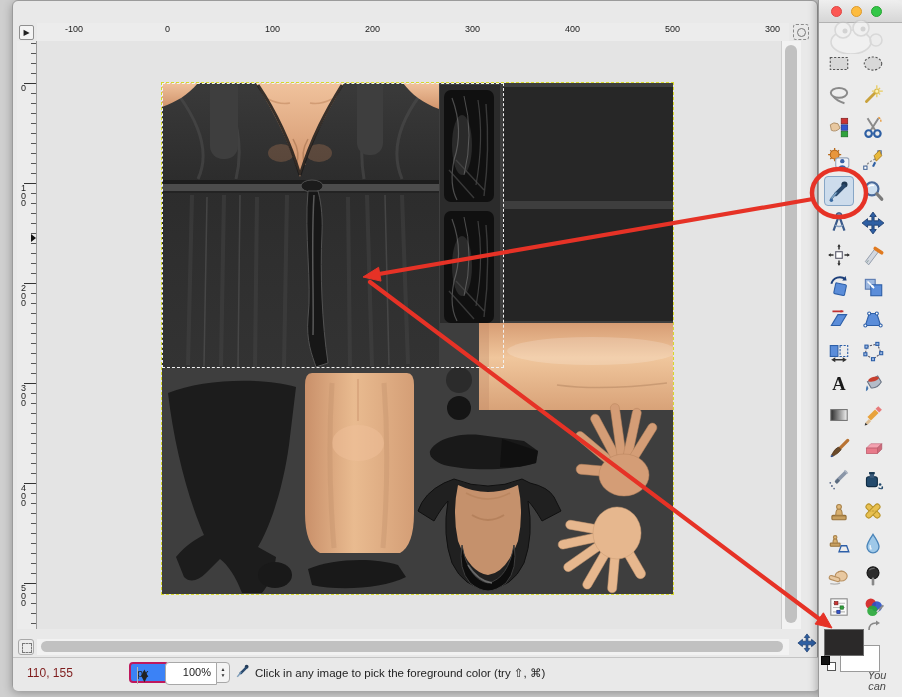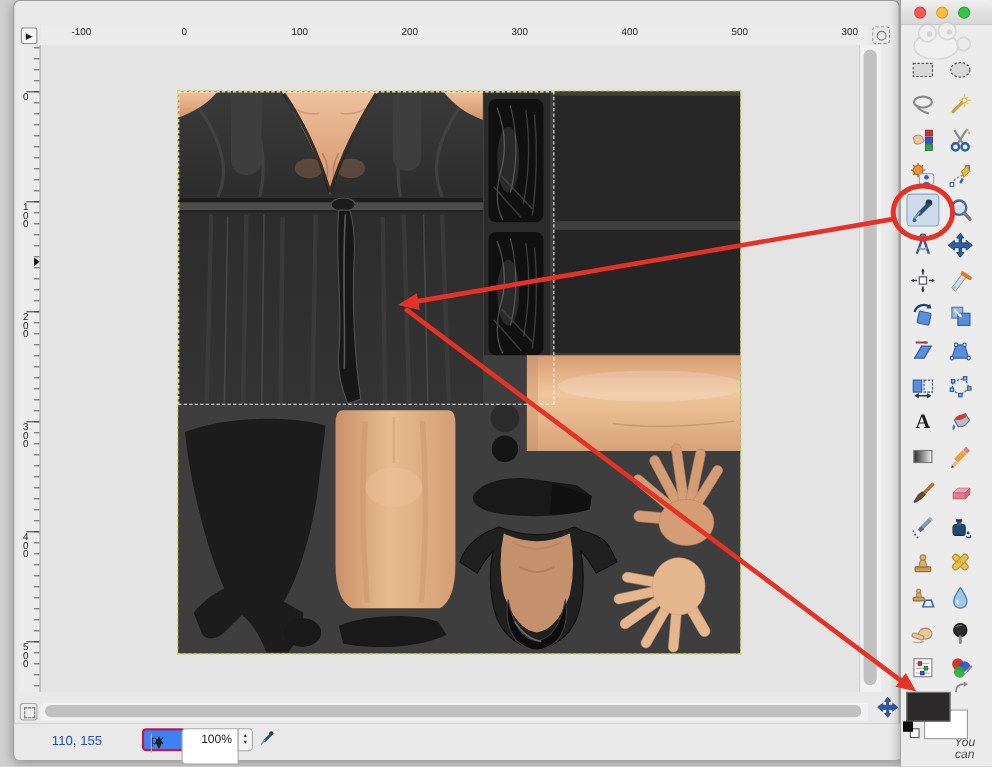--- a/index.html
+++ b/index.html
@@ -40,25 +40,25 @@
   
   .v-scroll{left:768px;top:40px;width:20px;height:588px;background:#f2f2f2;border-left:1px solid #cfcfcf;box-sizing:border-box;}
   .v-scroll .thumb{position:absolute;left:3px;top:4px;width:12px;height:578px;background:#c1c1c1;border-radius:7px;}
   .h-scroll{left:24px;top:638px;width:752px;height:16px;background:#f2f2f2;}
   .h-scroll .thumb{position:absolute;left:4px;top:2px;height:11px;width:742px;background:#c1c1c1;border-radius:6px;}
   .qmask-btn{left:5px;top:638px;width:16px;height:16px;background:#ececec;border:1px solid #a8a8a8;border-radius:3px;box-sizing:border-box;}
   .qmask-btn i{position:absolute;left:3px;top:3px;width:8px;height:8px;border:1px dashed #777;}
   .nav-btn{left:784px;top:632px;width:20px;height:20px;}
   
   .statusbar{left:0;top:656px;width:806px;height:33px;border-top:1px solid #c4c4c4;background:#e9e9e9;border-radius:0 0 5px 5px;}
-  .pos-label{position:absolute;left:14px;top:8px;width:86px;text-align:center;font-size:12px;color:#1d4ed8;}
+  .pos-label{position:absolute;left:14px;top:8px;width:86px;text-align:left;font-size:12px;color:#7f1d1d;}
   .unit-btn{position:absolute;left:116px;top:4px;width:40px;height:21px;background:#3b82f6;border:2px solid #be185d;border-radius:4px;box-sizing:border-box;}
   .unit-btn span{position:absolute;left:6px;top:3px;font-size:11px;color:#222;}
   .spin{position:absolute;top:0;right:0;width:13px;height:100%;border-left:1px solid #b5b5b5;display:flex;flex-direction:column;align-items:center;justify-content:center;font-size:5px;color:#333;line-height:5.5px;}
-  .zoom-entry{position:absolute;left:152px;top:4px;width:52px;height:33px;background:#fff;border:1px solid #a8a8a8;border-radius:4px 0 0 4px;box-sizing:border-box;}
+  .zoom-entry{position:absolute;left:152px;top:4px;width:52px;height:23px;background:#fff;border:1px solid #a8a8a8;border-radius:4px 0 0 4px;box-sizing:border-box;}
   .zoom-entry span{position:absolute;right:5px;top:3px;font-size:11px;color:#222;}
   .zoom-spin{position:absolute;left:203px;top:4px;width:14px;height:21px;background:#f4f4f4;border:1px solid #a8a8a8;border-radius:0 4px 4px 0;box-sizing:border-box;display:flex;flex-direction:column;align-items:center;justify-content:center;font-size:5px;color:#333;line-height:5.5px;}
   .status-msg{position:absolute;left:242px;top:8px;font-size:11.5px;color:#1e1e1e;white-space:nowrap;}
   .status-picker-icon{position:absolute;left:222px;top:5px;}
   
   #toolbox{left:818px;top:0;width:84px;height:697px;background:#ececec;border-left:1px solid #9b9b9b;
     box-shadow:-2px 0 8px rgba(0,0,0,.25);box-sizing:border-box;}
   #toolbox .titlebar{border-radius:0 6px 0 0;}
   .wilber{position:absolute;left:2px;top:20px;opacity:.55;}
   .tool{position:absolute;width:30px;height:30px;display:flex;align-items:center;justify-content:center;border-radius:4px;}
@@ -273,20 +273,21 @@
       <span>100%</span>
     </span>
     <span class="zoom-spin">▲<br>▼</span>
     <span class="status-picker-icon">
       <svg width="16" height="16" viewBox="0 0 22 22">
           <circle cx="16" cy="5" r="2.6" fill="#223a55"></circle>
           <path d="M15.5,6.5 L8,14" stroke="#2a4a6e" stroke-width="3.4" stroke-linecap="round"></path>
           <path d="M9,13 L4,19 L3,18.5 L8,12 Z" fill="#8ab0d6" stroke="#49708f" stroke-width="0.6"></path>
         </svg>
     </span>
+    <span class="status-msg">Click in any image to pick the foreground color (try ⇧, ⌘)</span>
   </div>
 </div>
 
 <div id="toolbox" class="abs">
   <div class="titlebar abs">
     <span class="tl red" style="left:12px"></span>
     <span class="tl yellow" style="left:32px"></span>
     <span class="tl green" style="left:52px"></span>
   </div>
   <svg class="wilber" width="80" height="34" viewBox="0 0 80 34">

